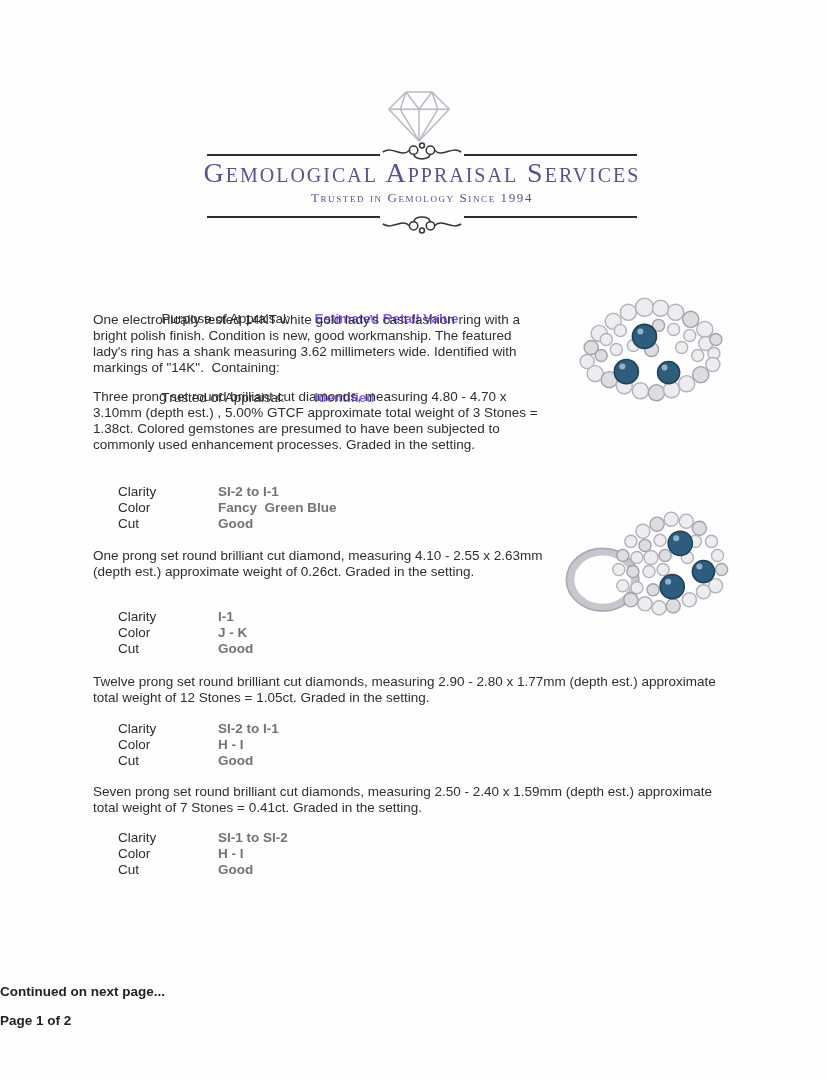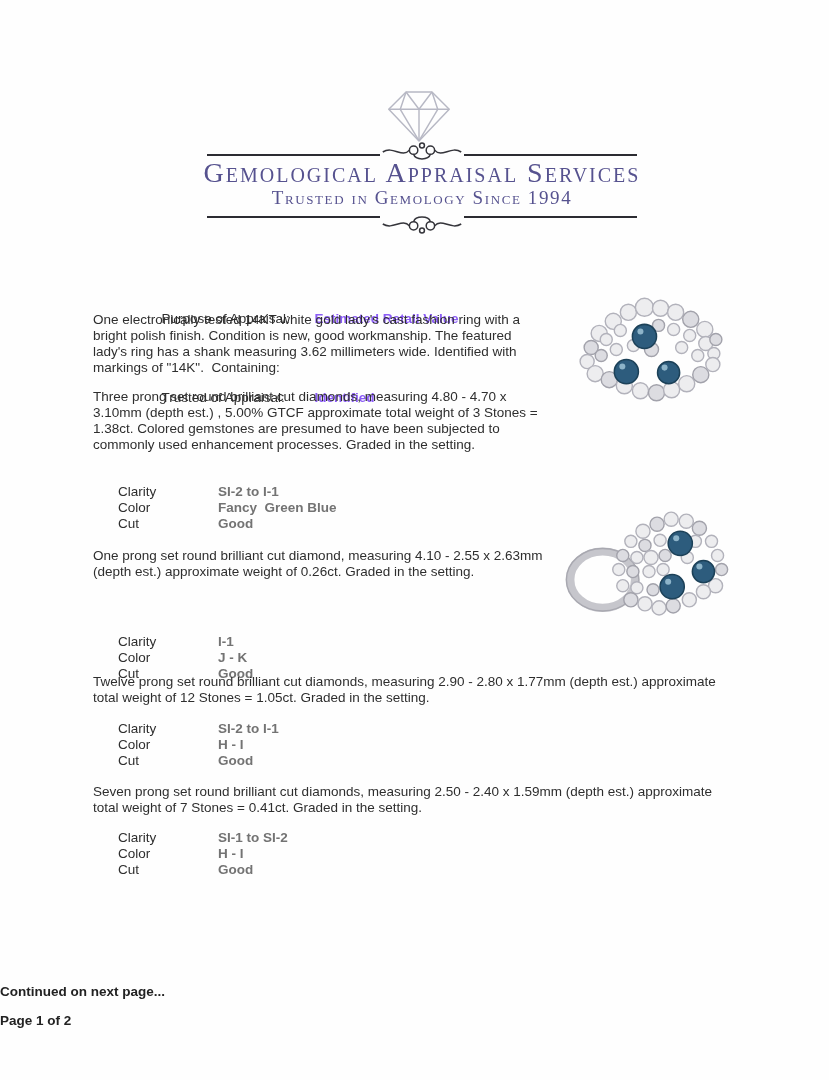--- a/index.html
+++ b/index.html
@@ -21,21 +21,21 @@
   .deco-rule.top svg{transform:translateY(-3px);}
   .deco-rule.bottom svg{transform:rotate(180deg) translateY(-7px);}
   .logo-title{
     position:absolute;left:100px;top:158px;width:644px;text-align:center;
     font-family:"Liberation Serif", serif;font-variant:small-caps;
     font-size:28px;letter-spacing:2px;color:var(--brand_purple);line-height:30px;
   }
   .logo-subtitle{
     position:absolute;left:100px;top:190px;width:644px;text-align:center;
     font-family:"Liberation Serif", serif;font-variant:small-caps;
-    font-size:19px;letter-spacing:1.6px;color:var(--brand_purple);line-height:15px;
+    font-size:13px;letter-spacing:1.6px;color:var(--brand_purple);line-height:15px;
   }
   
   .kv-block{position:absolute;left:97px;top:264px;font-size:13.5px;line-height:15.8px;white-space:pre-wrap;}
   .kv-row .kv-label{display:inline-block;width:153px;padding-left:42px;}
   .kv-row .kv-value{font-weight:bold;color:#8b5cf6;}
   .para{
     position:absolute;left:93px;width:450px;
     font-size:13.5px;line-height:15.9px;white-space:pre-wrap;color:#2e2e2e;
   }
   .para.wide{width:645px;}
@@ -218,21 +218,21 @@
       <circle class="gem" cx="121" cy="46" r="12"></circle>
         <circle class="hl" cx="117" cy="41" r="3"></circle>
       <circle class="gem" cx="144" cy="74" r="11"></circle>
         <circle class="hl" cx="140" cy="69" r="3"></circle>
       <circle class="gem" cx="113" cy="89" r="12"></circle>
         <circle class="hl" cx="109" cy="84" r="3"></circle>
     </g>
   </svg>
 
   <div class="para" style="top:548px">One prong set round brilliant cut diamond, measuring 4.10 - 2.55 x 2.63mm (depth est.) approximate weight of 0.26ct. Graded in the setting.</div>
-  <div class="grade-table" style="top:634px">
+  <div class="grade-table" style="top:609px">
     <div class="grade-row">
       <span class="grade-label">Clarity</span><span class="grade-value">I-1</span>
     </div>
     <div class="grade-row">
       <span class="grade-label">Color</span><span class="grade-value">J - K</span>
     </div>
     <div class="grade-row">
       <span class="grade-label">Cut</span><span class="grade-value">Good</span>
     </div>
   </div>

